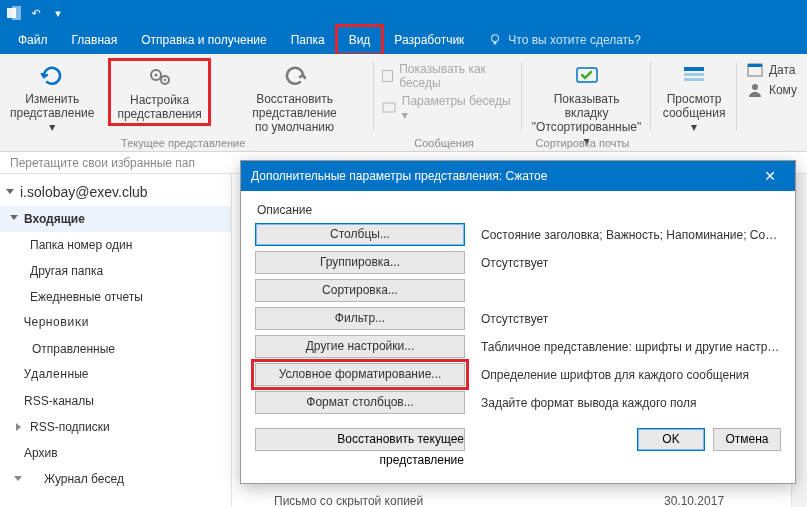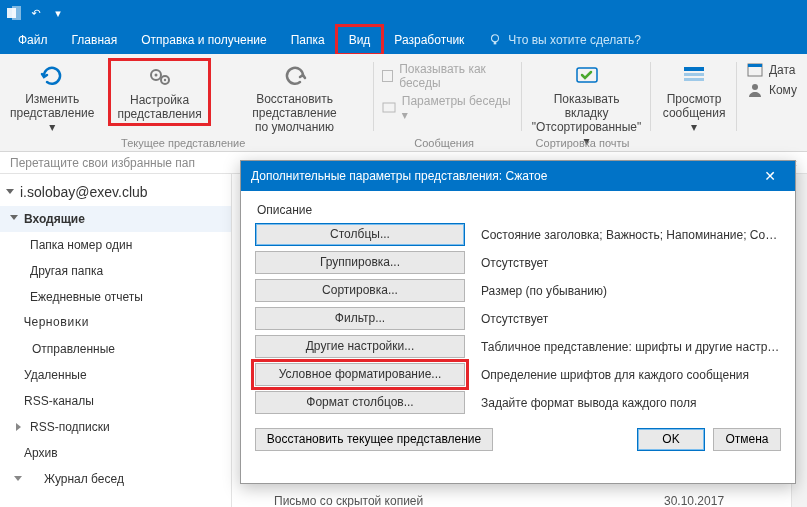--- a/index.html
+++ b/index.html
@@ -56,21 +56,21 @@
   .dlg-title { height:30px; background:#0173c7; color:#fff; display:flex; align-items:center; padding:0 10px; }
   .dlg-title .close { margin-left:auto; width:30px; text-align:center; font-size:14px; cursor:pointer; }
   .dlg-body { padding:8px 14px 10px; }
   .fieldset-label { color:#333; margin:4px 0 6px 2px; }
   .dlg-row { display:flex; align-items:center; margin:5px 0; gap:16px; }
   .dlg-btn { width:210px; height:23px; background:#e9e9e9; border:1px solid #b5b5b5; color:#333; text-align:center; line-height:21px; cursor:pointer; }
   .dlg-btn.active { border:1px solid #0173c7; box-shadow:inset 0 0 0 1px #7abdee; }
   .dlg-btn.redbox { outline:3px solid #e6252a; outline-offset:1px; }
   .dlg-desc { color:#333; flex:1; white-space:nowrap; overflow:hidden; text-overflow:ellipsis; }
   .dlg-footer { display:flex; align-items:center; margin-top:14px; gap:8px; }
-  .dlg-footer .restore { width:238px; height:23px; background:#e9e9e9; border:1px solid #b5b5b5; text-align:center; line-height:21px; cursor:pointer; }
+  .dlg-footer .restore { width:210px; height:23px; background:#e9e9e9; border:1px solid #b5b5b5; text-align:right; line-height:21px; cursor:pointer; }
   .dlg-footer .spacer { flex:1; }
   .dlg-footer .ok, .dlg-footer .cancel { width:68px; height:23px; background:#e9e9e9; border:1px solid #b5b5b5; text-align:center; line-height:21px; cursor:pointer; }
   .dlg-footer .ok { border:1px solid #0173c7; box-shadow:inset 0 0 0 1px #7abdee; }
 
   
   .msglist { position:absolute; left:240px; top:480px; display:flex; gap:120px; color:#555; }
   .msglist .date { position:absolute; left:390px; }
 
   
   .rightedge { position:absolute; right:0; top:174px; bottom:0; width:16px; background:#f3f3f3; border-left:1px solid #e3e3e3; }
@@ -214,21 +214,21 @@
 
 <div class="body">
   <div class="sidebar">
     <div class="sb-account">i.solobay@exev.club</div>
     <div class="sb-item bold">Входящие</div>
     <div class="sb-item">Папка номер один</div>
     <div class="sb-item">Другая папка</div>
     <div class="sb-item">Ежедневные отчеты</div>
     <div class="sb-item" style="padding-left:24px;font-family:Liberation Mono, monospace;">Черновики</div>
     <div class="sb-item" style="padding-left:32px;">Отправленные</div>
-    <div class="sb-item" style="padding-left:24px;">Удаленные</div>
+    <div class="sb-item" style="padding-left:24px;font-family:Liberation Mono, monospace;">Удаленные</div>
     <div class="sb-item" style="padding-left:24px;">RSS-каналы</div>
     <div class="sb-item expandable" style="padding-left:30px;">RSS-подписки</div>
     <div class="sb-item" style="padding-left:24px;">Архив</div>
     <div class="sb-item expandable-down" style="padding-left:44px;">Журнал бесед</div>
   </div>
 </div>
 
 <div class="rightedge"></div>
 
 <div class="msglist" style="left:274px; top:494px;">
@@ -247,21 +247,20 @@
     <div class="dlg-row">
       <div class="dlg-btn active">Столбцы...</div>
       <div class="dlg-desc">Состояние заголовка; Важность; Напоминание; Состо...</div>
     </div>
     <div class="dlg-row">
       <div class="dlg-btn">Группировка...</div>
       <div class="dlg-desc">Отсутствует</div>
     </div>
     <div class="dlg-row">
       <div class="dlg-btn">Сортировка...</div>
-      <div class="dlg-desc">Размер (по убыванию)</div>
     </div>
     <div class="dlg-row">
       <div class="dlg-btn">Фильтр...</div>
       <div class="dlg-desc">Отсутствует</div>
     </div>
     <div class="dlg-row">
       <div class="dlg-btn">Другие настройки...</div>
       <div class="dlg-desc">Табличное представление: шрифты и другие настрой...</div>
     </div>
     <div class="dlg-row">

